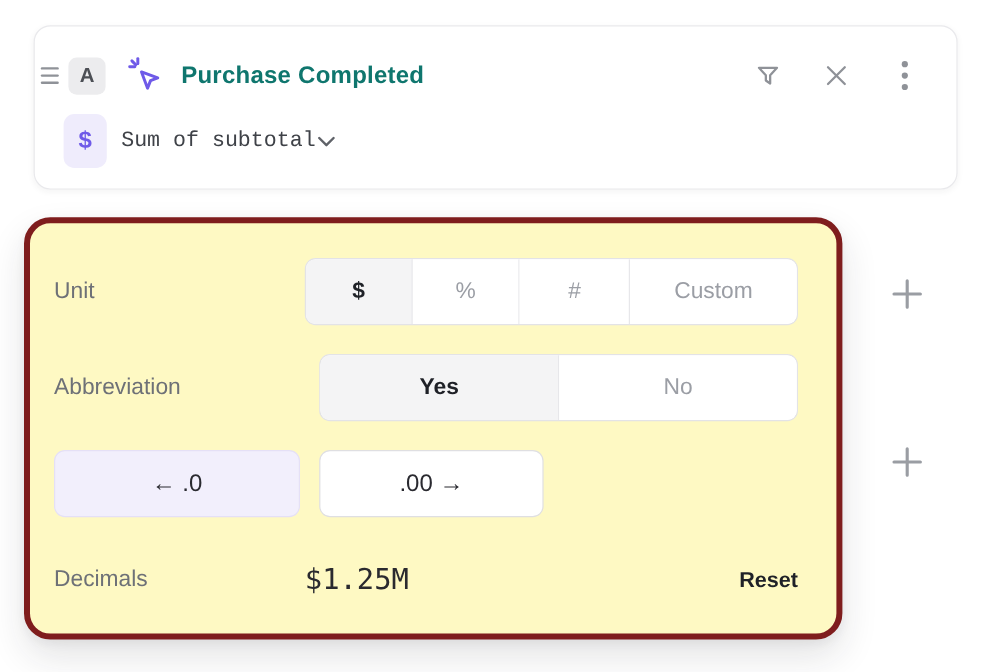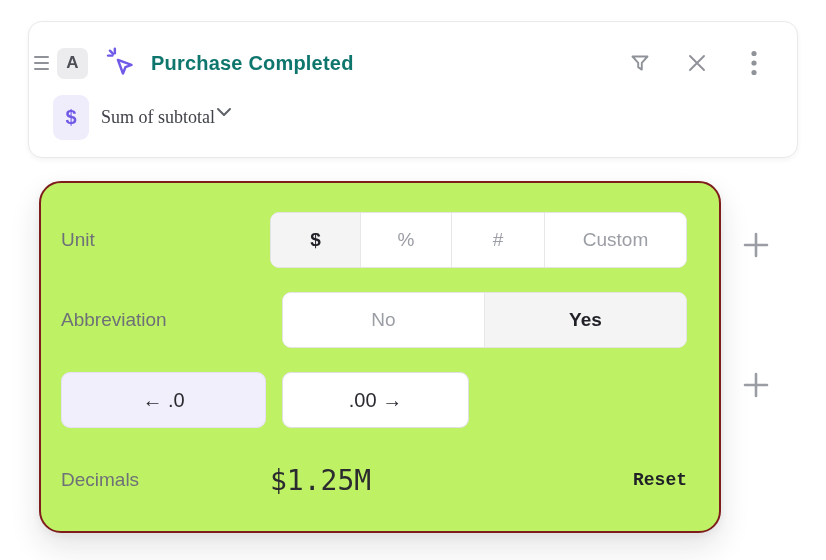--- a/index.html
+++ b/index.html
@@ -33,28 +33,28 @@
   .iconbtn + .iconbtn { margin-left: 27px; }
 
   .row2 { position: absolute; left: 24px; top: 73px; height: 45px; display: flex; align-items: center; }
   .badge-dollar {
     width: 36px; height: 45px; border-radius: 9px; background: #efecfc;
     color: #6f5ae8; font-weight: bold; font-size: 20px;
     display: inline-flex; align-items: center; justify-content: center; margin-right: 12px;
   }
   .metric {
     background: none; border: none; cursor: pointer; display: inline-flex;
-    gap: 1px; font-family: Liberation Serif, serif;
+    align-items: center; gap: 1px; font-family: Liberation Mono, monospace;
   }
   .metric-label { font-size: 18px; color: #3f4248; }
 
   
   .popover {
-    position: absolute; left: 39px; top: 181px; width: 682px; height: 352px;
-    background: #bef264; border: 2px solid #7f1d1d; border-radius: 22px;
+    position: absolute; left: 20px; top: 181px; width: 682px; height: 352px;
+    background: #fef9c3; border: 5px solid #7f1d1d; border-radius: 22px;
     box-shadow: 0 14px 30px rgba(30,30,40,0.12), 0 3px 8px rgba(30,30,40,0.05);
   }
   .prow { position: absolute; left: 20px; right: 32px; height: 56px; display: flex; align-items: center; }
   .prow-unit   { top: 29px; }
   .prow-abbr   { top: 109px; gap: 12px; }
   .prow-dec    { top: 189px; }
   .prow-prev   { top: 269px; }
   .plabel { font-size: 19px; color: #6e7177; width: 209px; flex: none; }
 
   .segmented {
@@ -74,25 +74,25 @@
   .dec-group { display: flex; width: 421px; gap: 16px; }
   .dec-btn {
     height: 56px; border-radius: 9px; font-size: 20px; color: #2a2a30;
     font-family: inherit; cursor: pointer; display: inline-flex;
     align-items: center; justify-content: center;
   }
   .dec-down { width: 205px; background: #f2effc; border: 1px solid #e5e0f6; }
   .dec-up   { width: 187px; background: #ffffff; border: 1px solid #dfdfe2; }
 
   .preview-value {
-    font-family: "DejaVu Sans Mono", monospace; font-size: 28px; color: #2a2a2f;
+    font-family: "DejaVu Sans Mono", monospace; font-size: 24px; color: #2a2a2f;
   }
   .reset {
     margin-left: auto; background: none; border: none; cursor: pointer;
-    font-family: Liberation Mono, monospace; font-size: 18px; font-weight: bold; color: #1f2127;
+    font-family: Liberation Sans, sans-serif; font-size: 18px; font-weight: bold; color: #1f2127;
   }
 
   
   .plus {
     position: absolute; left: 740px; width: 32px; height: 32px;
     background: none; border: none; cursor: pointer;
     display: inline-flex; align-items: center; justify-content: center;
   }
   .plus-top { top: 229px; }
   .plus-bottom { top: 369px; }
@@ -165,22 +165,22 @@
         <button class="seg seg-u1 selected">$</button>
         <button class="seg seg-u2">%</button>
         <button class="seg seg-u3">#</button>
         <button class="seg seg-u4">Custom</button>
       </div>
     </div>
 
     <div class="prow prow-abbr">
       <span class="plabel">Abbreviation</span>
       <div class="segmented">
+        <button class="seg seg-half selected">Yes</button>
         <button class="seg seg-half">No</button>
-        <button class="seg seg-half selected">Yes</button>
       </div>
     </div>
 
     <div class="prow prow-dec">
       <div class="dec-group">
         <button class="dec-btn dec-down">← .0</button>
         <button class="dec-btn dec-up">.00 →</button>
       </div>
     </div>
 

